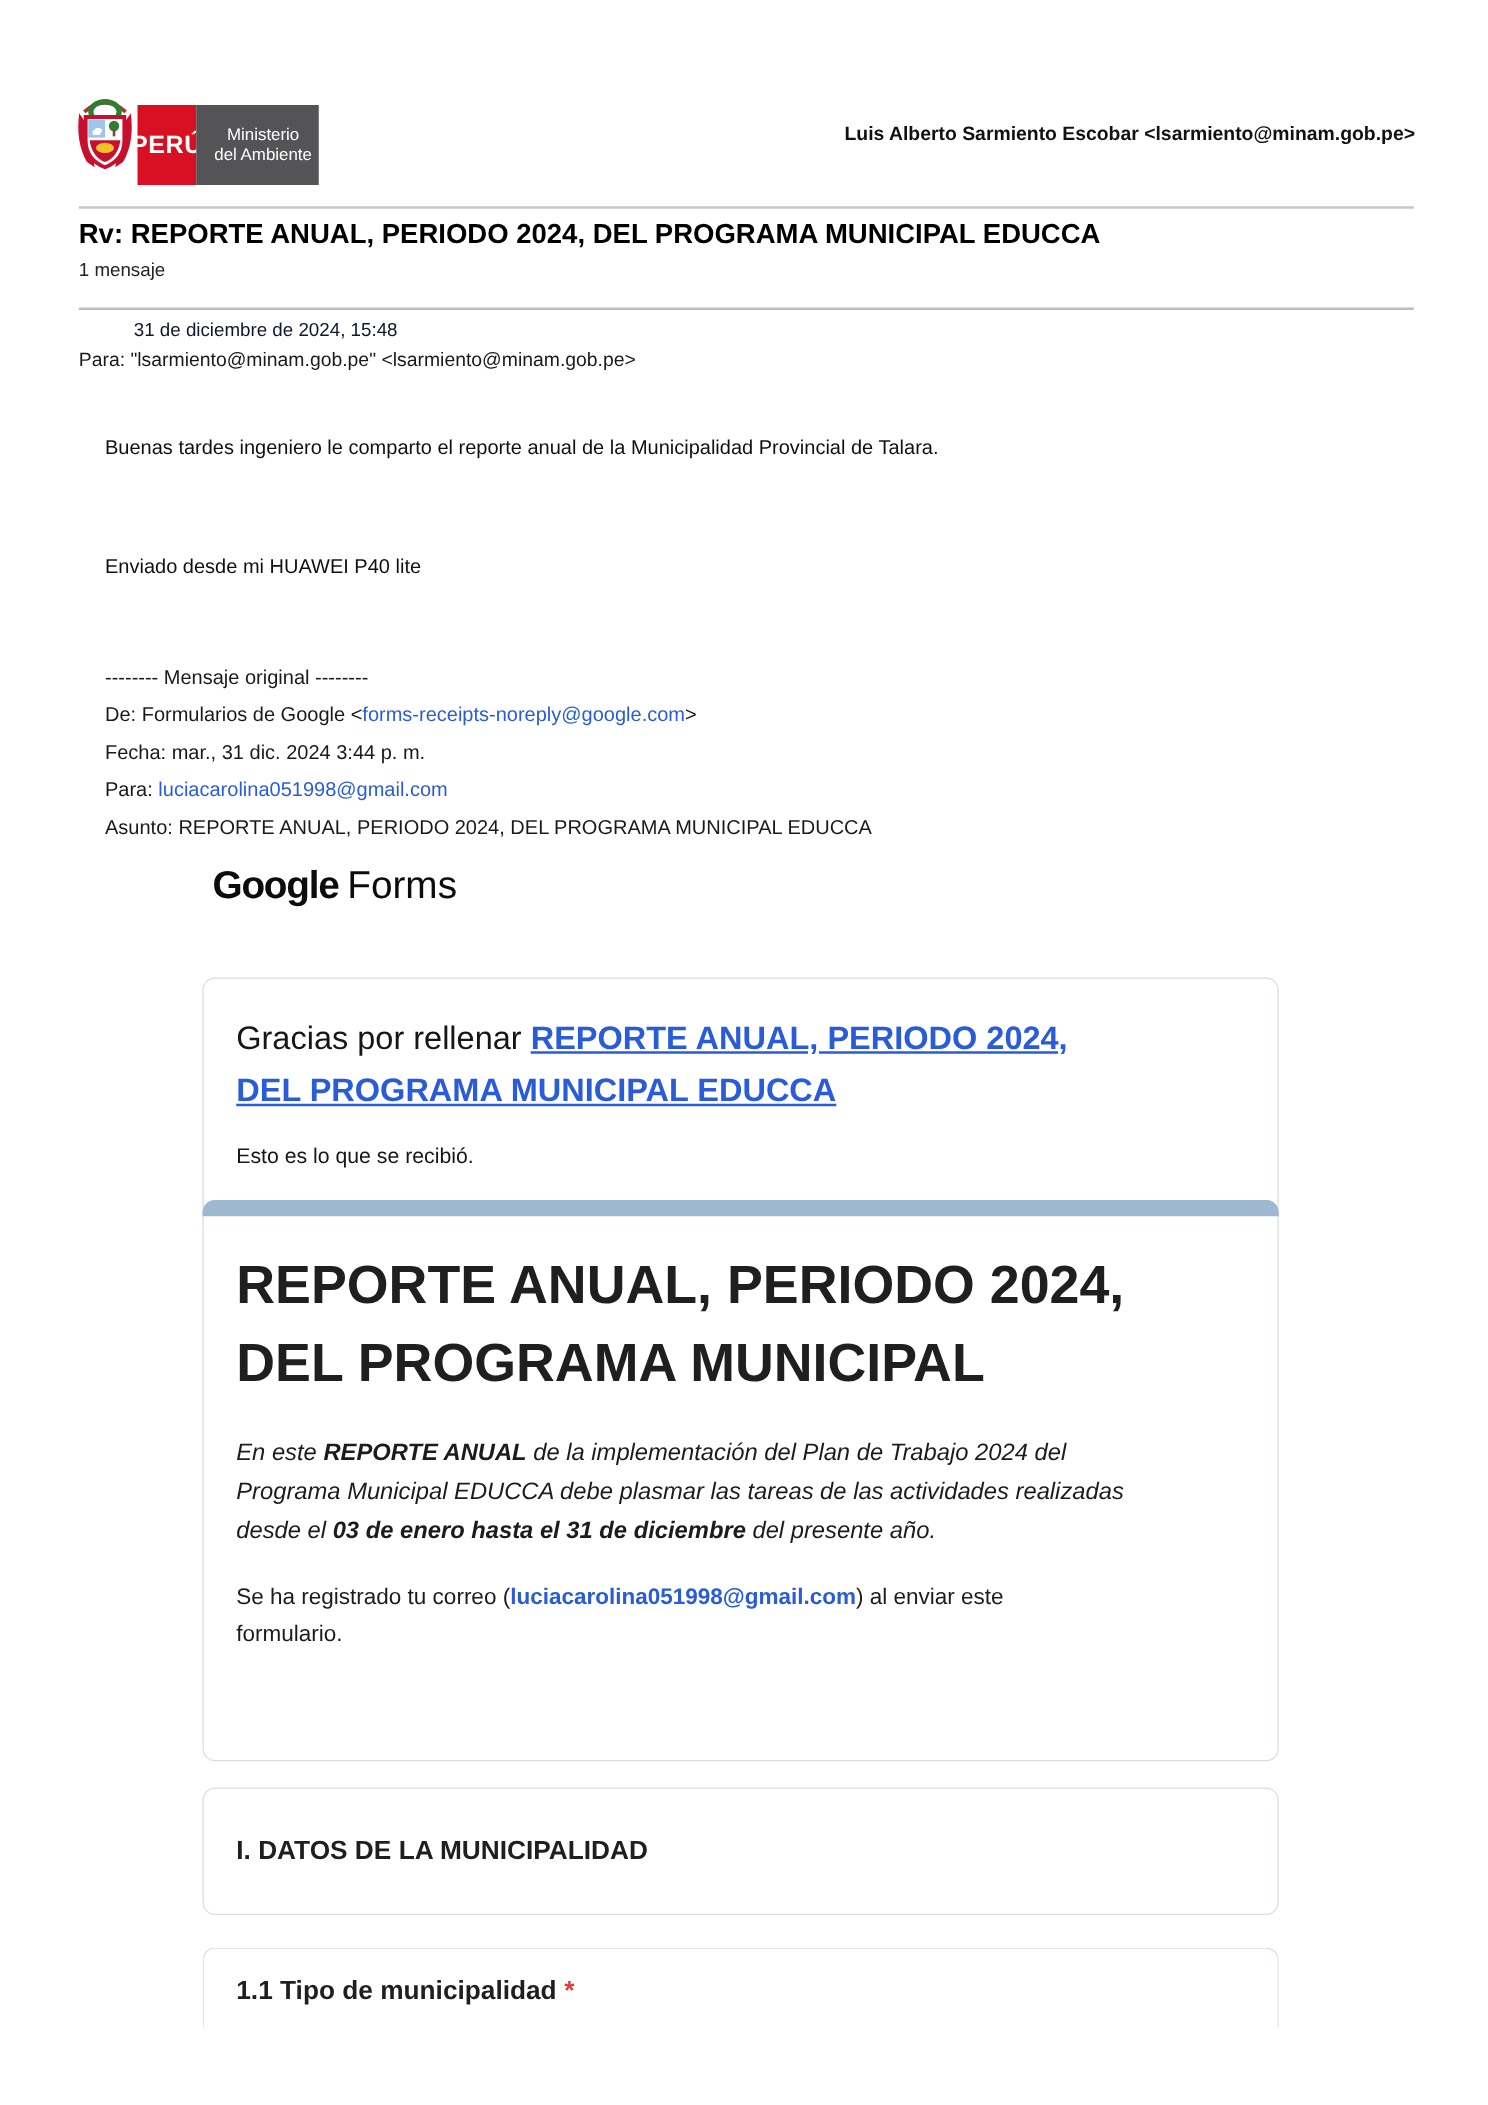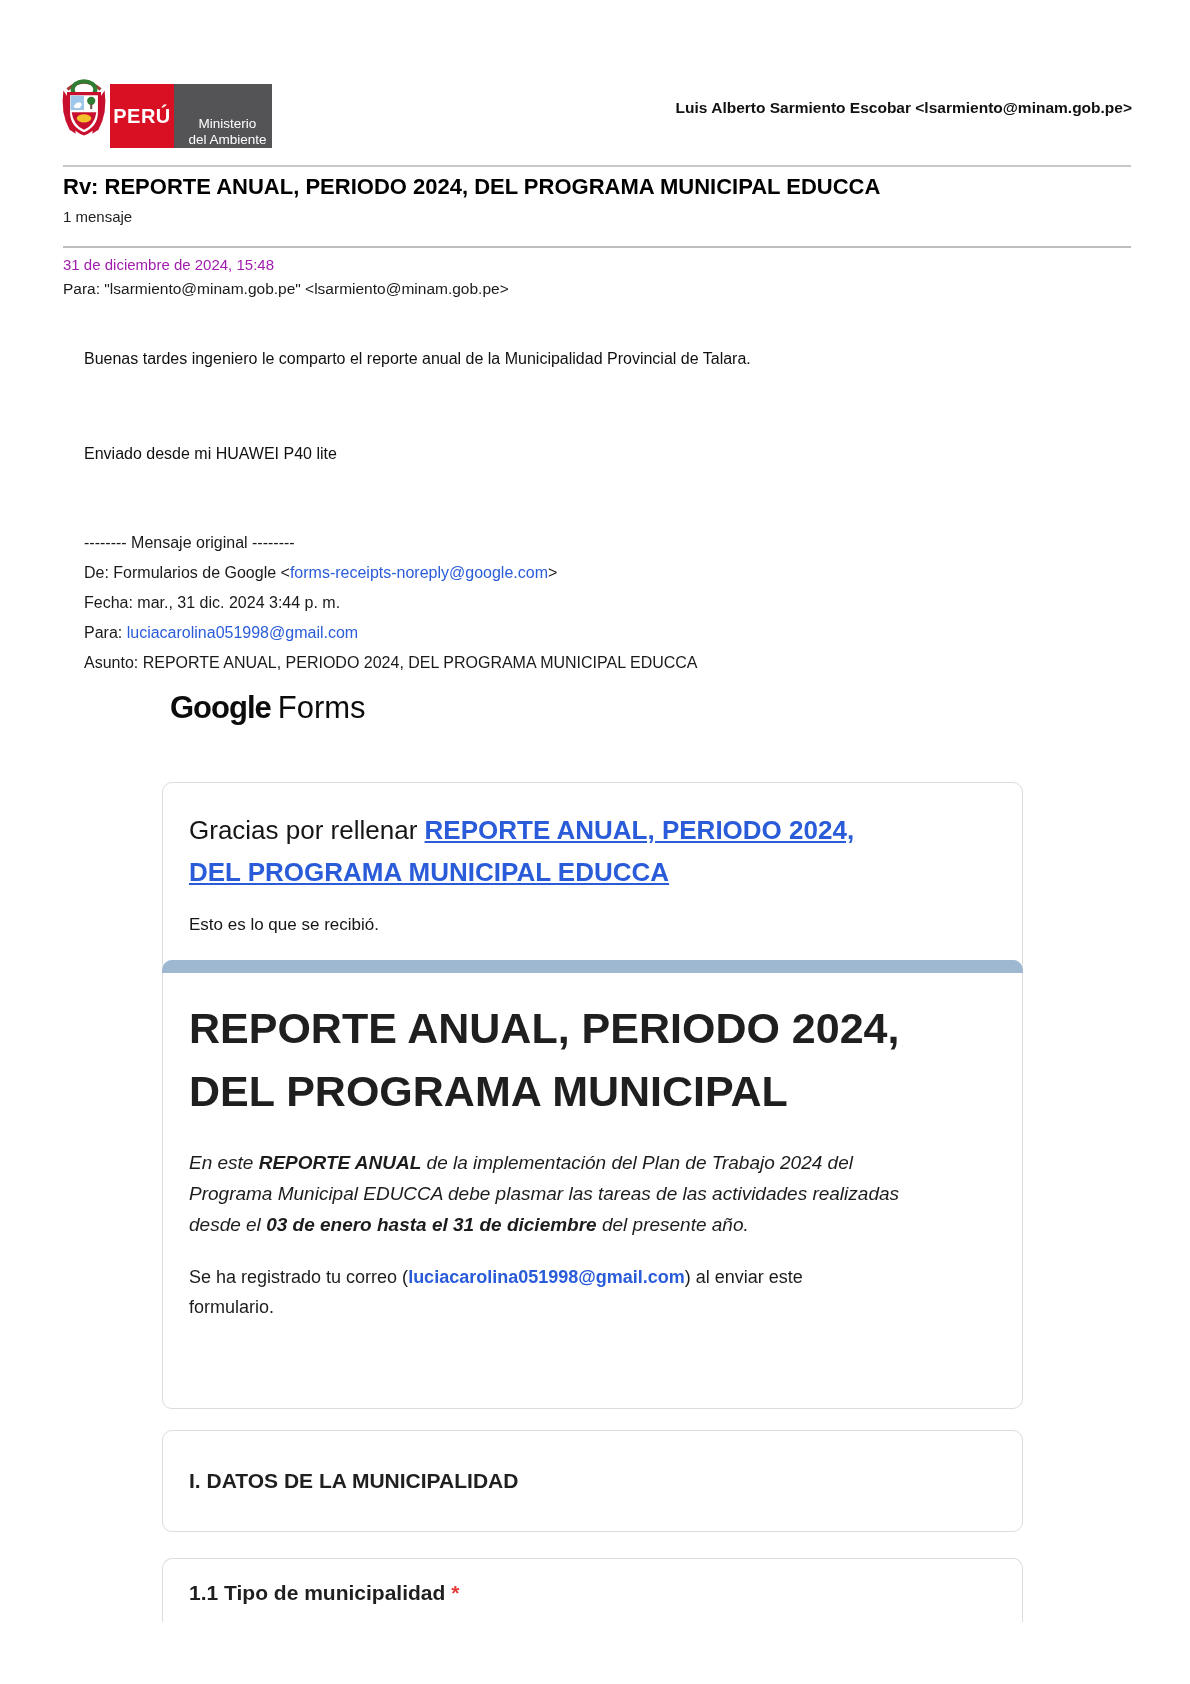--- a/index.html
+++ b/index.html
@@ -5,34 +5,34 @@
   * { margin:0; padding:0; box-sizing:border-box; }
   html,body { background:#ffffff; }
   body {
     width:1190px; height:1684px; position:relative; overflow:hidden;
     font-family:"Liberation Sans", sans-serif; color:#1a1a1a;
   }
   
   .logo { position:absolute; left:60px; top:74px; display:flex; align-items:flex-start; }
   .coat { width:48px; height:66px; margin-right:2px; }
   .logo-box { height:64px; display:flex; align-items:center; margin-top:10px; }
-  .logo-red { width:64px; background:#d91023; color:#fff; justify-content:center;
+  .logo-red { width:47px; background:#d91023; color:#fff; justify-content:center;
               font-size:20px; font-weight:700; letter-spacing:.5px; display:flex; }
   .logo-gray { width:98px; background:#545457; color:#fff; padding-left:9px;
-               font-size:13.5px; line-height:16px; display:flex; flex-direction:column; justify-content:flex-end; }
+               font-size:13.5px; line-height:16px; display:flex; flex-direction:column; justify-content:center; }
   .account { position:absolute; right:58px; top:99px; font-size:15.5px; font-weight:700; color:#111; }
   .hr { position:absolute; left:63px; width:1068px; height:2px; background:#c7c7c7; }
   .hr1 { top:165px; } .hr2 { top:246px; height:1.5px; background:#bdbdbd; }
   .subject-block { position:absolute; left:63px; top:174px; }
   .subject { font-size:22px; font-weight:700; color:#000; }
   .msg-count { font-size:15px; margin-top:8px; color:#222; }
   .sender-row { position:absolute; left:63px; top:256px; width:1068px; }
   .sender-line { display:flex; justify-content:space-between; font-size:15.5px; }
   .sender-name { font-weight:700; }
-  .sender-date { font-size:15px; color:#a21caf; }
+  .sender-date { font-size:15px; color:#0f172a;margin-left:44px; }
   .to-line { font-size:15.5px; margin-top:7px; }
   
   .line-abs { position:absolute; left:84px; font-size:16px; color:#101010; }
   .greeting { top:350px; }
   .signature { top:445px; }
   .orig-block { position:absolute; left:84px; top:528px; font-size:16px; line-height:30px; }
   a, .link { color:#2a5cd9; text-decoration:none; cursor:pointer; }
   
   .gforms { position:absolute; left:170px; top:690px; font-size:31px; color:#0c0c0c; }
   .gforms .g { font-weight:700; letter-spacing:-1px; }

